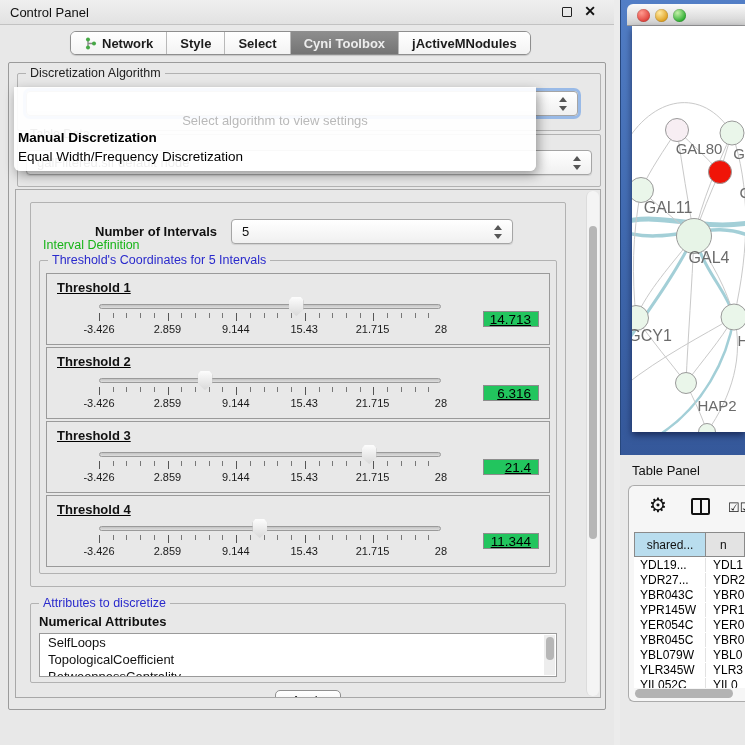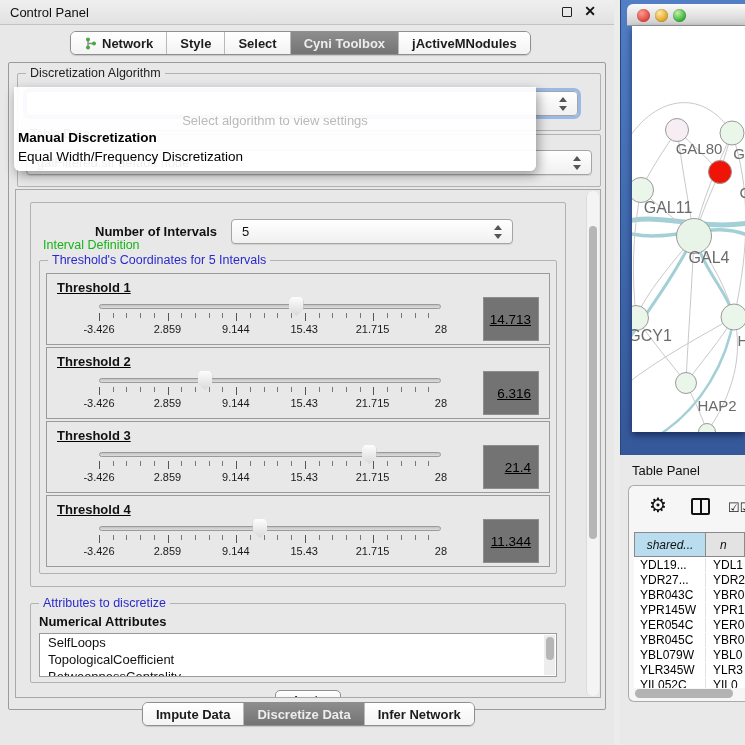--- a/index.html
+++ b/index.html
@@ -63,21 +63,21 @@
   .t-row { display:flex; align-items:center; margin-top:1px; }
   .slider { flex:1; position:relative; height:46px; margin:0 20px 0 20px; }
   .s-area { position:absolute; left:22px; right:22px; top:0; bottom:0; }
   .track { position:absolute; left:0; right:0; top:8px; height:5px; border:1px solid #9a9a9a; border-radius:4px; background:linear-gradient(#c2c2c2,#dedede); }
   .thumb { position:absolute; top:1px; width:15px; height:19px; transform:translateX(-50%); background:linear-gradient(#fdfdfd,#d9d9d9); clip-path:polygon(50% 100%, 0 64%, 0 20%, 20% 0, 80% 0, 100% 20%, 100% 64%); filter:drop-shadow(0 0 1px #777); }
   .ticks { position:absolute; left:0; right:-1px; top:17px; }
   .ticks.minor { height:5px; background:repeating-linear-gradient(to right, #777 0, #777 1px, transparent 1px, transparent 4%); }
   .ticks.major { height:8px; background:repeating-linear-gradient(to right, #555 0, #555 1px, transparent 1px, transparent 20%); }
   .scale { position:absolute; left:0; right:0; top:27px; display:flex; justify-content:space-between; }
   .scale-label { display:inline-flex; width:0; justify-content:center; overflow:visible; white-space:nowrap; font-size:11px; color:#1a1a1a; }
-  .t-value { width:56px; height:44px; border:1px solid #8d8d8d; background:#737373; font-size:13.5px; color:#000; display:flex; align-items:center; justify-content:flex-end; padding-right:7px; }
+  .t-value { width:56px; height:16px; border:1px solid #8d8d8d; background:#22c55e; font-size:13.5px; color:#000; display:flex; align-items:center; justify-content:flex-end; padding-right:7px; }
 
   .attrs-group { margin:16px 34px 0 14px; height:80px; }
   .attrs-sub { font-size:13px; font-weight:bold; color:#111; margin:10px 0 4px 8px; }
   .attr-list { position:relative; margin:0 8px; height:44px; border:1px solid #9a9a9a; background:#fff; overflow:hidden; }
   .attr-item { font-size:13px; color:#111; line-height:17px; padding-left:8px; }
   .list-scroll { position:absolute; right:1px; top:1px; bottom:1px; width:11px; background:#ededed; }
   .list-thumb { position:absolute; left:1.5px; top:2px; width:8px; height:58%; background:#b6b6b6; border-radius:4px; }
 
   .apply-btn { display:block; margin:7px auto 0 auto; width:66px; height:21px; border:1px solid #8f8f8f; border-radius:5px; background:linear-gradient(#ffffff,#ebebeb); font-size:13px; color:#111; font-family:"Liberation Sans",sans-serif; }
 
@@ -95,21 +95,21 @@
   .net-label { position:absolute; transform:translate(-50%,-50%); color:#6b6b6b; white-space:nowrap; }
 
   .table-panel { position:absolute; left:0; top:455px; width:125px; height:290px; background:#e9e9e9; }
   .tp-title { position:absolute; left:12px; top:8px; font-size:13px; color:#111; }
   .tp-body { position:absolute; left:8px; top:30px; right:0; height:217px; background:#f6f6f6; border:1px solid #ababab; border-right:none; border-radius:6px 0 0 6px; overflow:hidden; }
   .gear-ico { position:absolute; left:20px; top:9px; font-size:20px; color:#111; line-height:20px; }
   .cols-ico { position:absolute; left:62px; top:12px; width:19px; height:17px; border:2px solid #111; border-radius:2px; }
   .cols-ico::after { content:""; position:absolute; left:6.5px; top:0; bottom:0; width:2px; background:#111; }
   .checks-ico { position:absolute; left:99px; top:14px; font-size:13px; color:#111; letter-spacing:0px; }
   .tp-header { position:absolute; left:5px; top:46px; right:0; height:25px; display:flex; }
-  .th-cell { border:1px solid #8a8a8a; font-size:12px; color:#111; display:flex; align-items:center; justify-content:center;font-style:italic; }
+  .th-cell { border:1px solid #8a8a8a; font-size:12px; color:#111; display:flex; align-items:center; justify-content:center; }
   .th-cell.c1 { width:72px; background:#b9ddee; }
   .th-cell.c2 { flex:1; border-left:none; background:#e3e3e3; justify-content:flex-start; padding-left:14px; }
   .tp-rows { position:absolute; left:5px; top:71px; right:0; height:131px; overflow:hidden; background:#fff; }
   .tp-row { display:flex; height:15px; align-items:center; }
   .td-cell { font-size:12px; color:#000; white-space:nowrap; overflow:hidden; }
   .td-cell.c1 { width:72px; padding-left:6px; border-right:1px solid #e2e2e2; }
   .td-cell.c2 { flex:1; padding-left:7px; }
   .hscroll { position:absolute; left:4px; right:4px; top:203px; height:10px; }
   .hthumb { position:absolute; left:2px; right:8px; top:0; height:9px; background:#b3b3b3; border-radius:5px; }
 </style>
@@ -343,34 +343,20 @@
         </div>
 
         <button class="apply-btn">Apply</button>
 
         <div class="vscroll">
           <div class="vthumb"></div>
         </div>
       </div>
     </div>
 
-    <div class="segmented seg-bottom">
-
-        <div class="segment">
-          <span>Impute Data</span>
-        </div>
-
-        <div class="segment selected">
-          <span>Discretize Data</span>
-        </div>
-
-        <div class="segment">
-          <span>Infer Network</span>
-        </div>
-      </div>
   </div>
 
   <div class="right-col">
 
     <div class="net-window">
       <div class="net-titlebar">
         <span class="light red"></span>
         <span class="light yellow"></span>
         <span class="light green"></span>
       </div>

